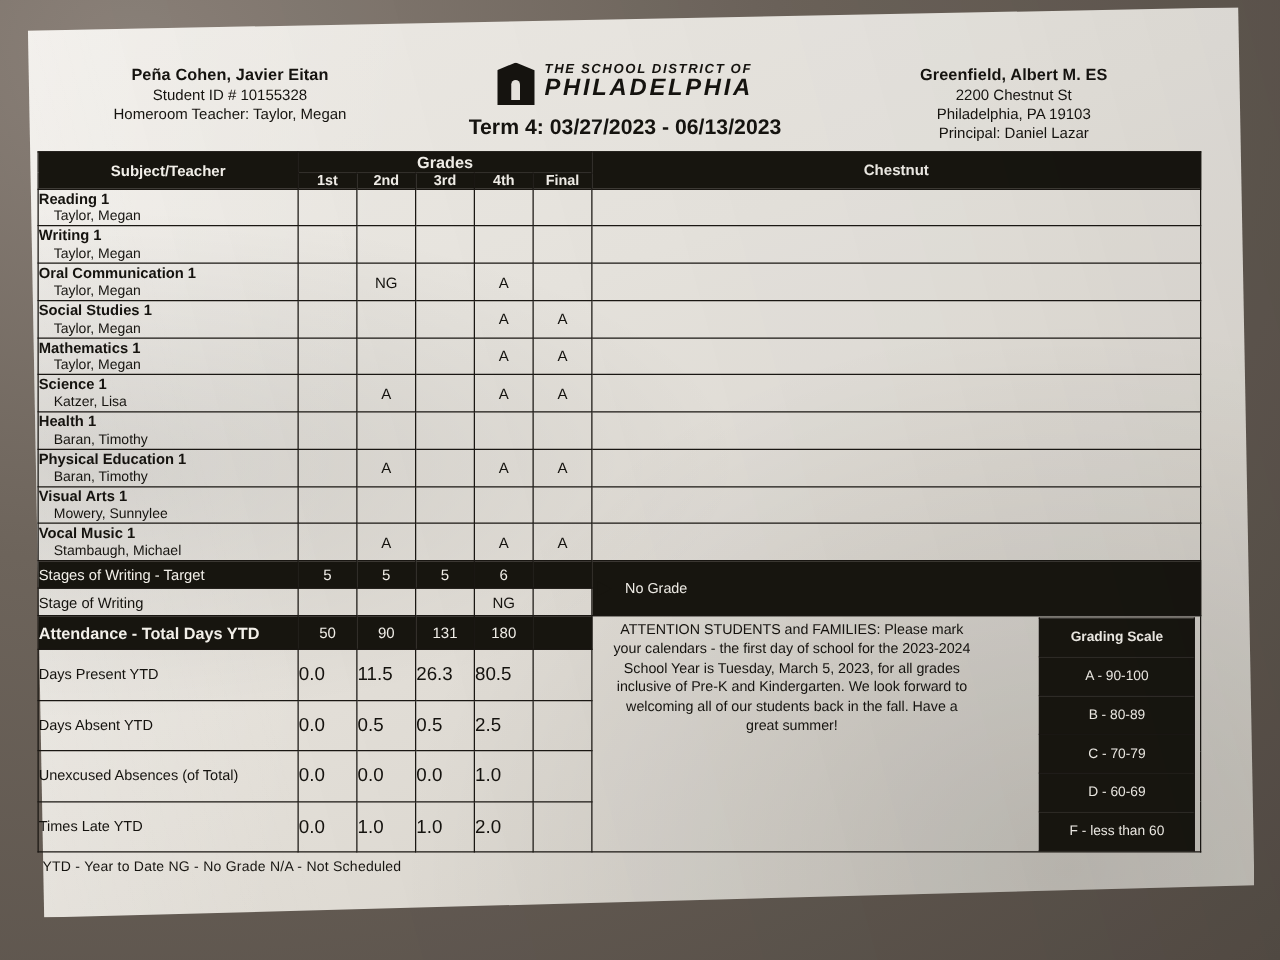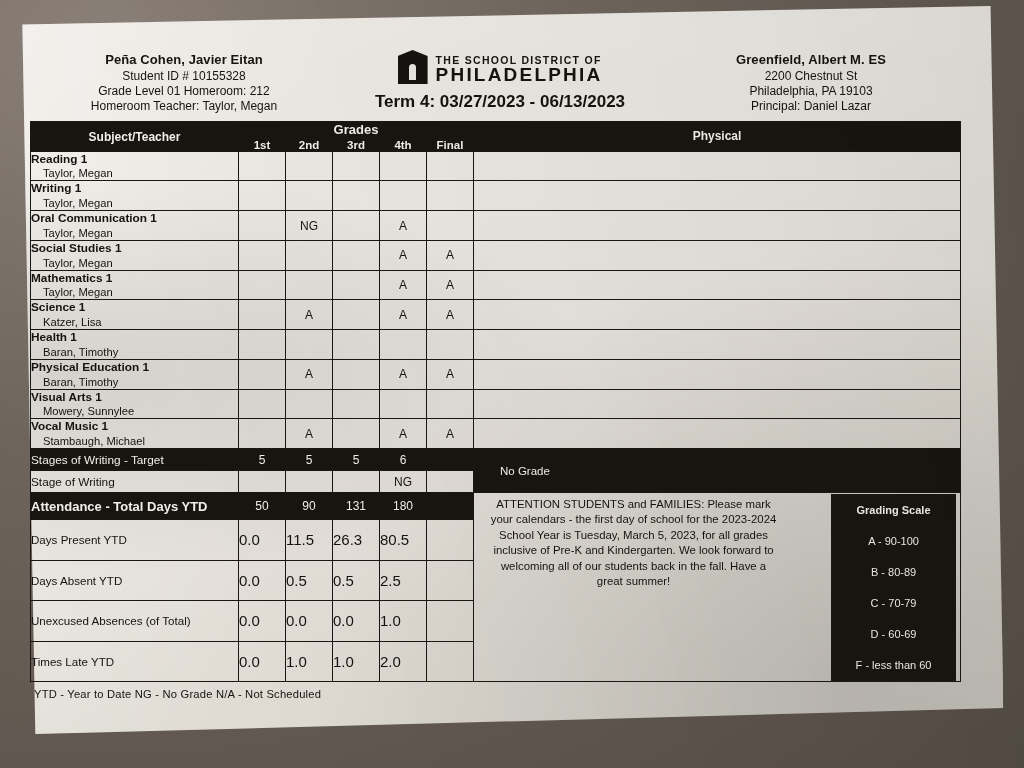--- a/index.html
+++ b/index.html
@@ -56,24 +56,25 @@
     padding: 0 4px 6px 4px;
   }
   .hdr-block { text-align: center; line-height: 1.28; }
   .hdr-left { width: 300px; }
   .hdr-mid { width: 300px; }
   .hdr-right { width: 290px; }
   .hdr-name { font-weight: bold; font-size: 13px; letter-spacing: .1px; }
   .hdr-line { font-size: 12px; }
   .logo-row {
     display: flex;
-    align-items: flex-end;
+    align-items: flex-start;
     justify-content: center;
     gap: 8px;
     margin-top: -2px;
+    font-style: italic;
   }
   .logo-mark {
     width: 30px; height: 34px;
     background: #15130f;
     clip-path: polygon(50% 0%, 100% 18%, 100% 100%, 0% 100%, 0% 18%);
     position: relative;
   }
   .logo-mark:after {
     content: "";
     position: absolute;
@@ -176,21 +177,20 @@
 <div id="stage">
   <div id="paper"></div>
 
   <div class="content">
 
     <div class="header">
 
       <div class="hdr-block hdr-left">
         <div class="hdr-name">Peña Cohen, Javier Eitan</div>
         <div class="hdr-line">Student ID # 10155328</div>
-        <div class="hdr-line">Grade Level 01 Homeroom: 212</div>
         <div class="hdr-line">Homeroom Teacher: Taylor, Megan</div>
       </div>
 
       <div class="hdr-block hdr-mid">
         <div class="logo-row">
           <div class="logo-mark"></div>
           <div class="logo-text">
             <div class="logo-top">THE SCHOOL DISTRICT OF</div>
             <div class="logo-bot">PHILADELPHIA</div>
           </div>
@@ -219,21 +219,21 @@
       <tbody>
 
         <tr class="blackrow">
           <td rowspan="2" class="blackcell">
             <div class="hdr-subject">Subject/Teacher</div>
           </td>
           <td colspan="5" class="blackcell">
             <div class="grades-label">Grades</div>
           </td>
           <td rowspan="2" class="blackcell">
-            <div class="comments-label">Physical</div>
+            <div class="comments-label">Chestnut</div>
           </td>
         </tr>
         <tr class="blackrow">
           <td class="blackcell term-col">1st</td>
           <td class="blackcell term-col">2nd</td>
           <td class="blackcell term-col">3rd</td>
           <td class="blackcell term-col">4th</td>
           <td class="blackcell term-col">Final</td>
         </tr>
 

